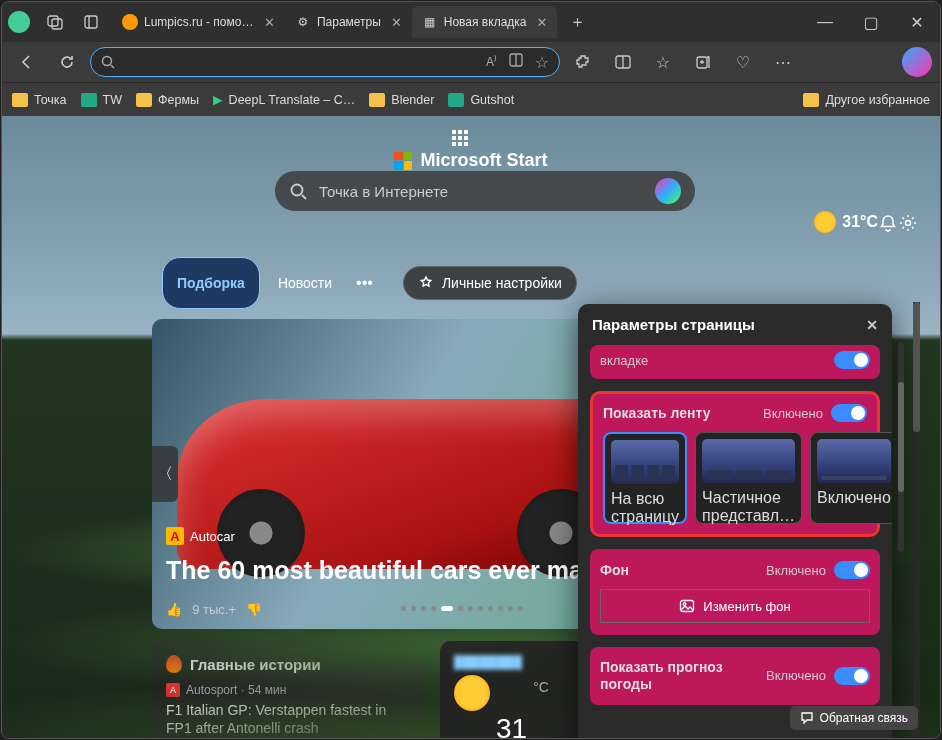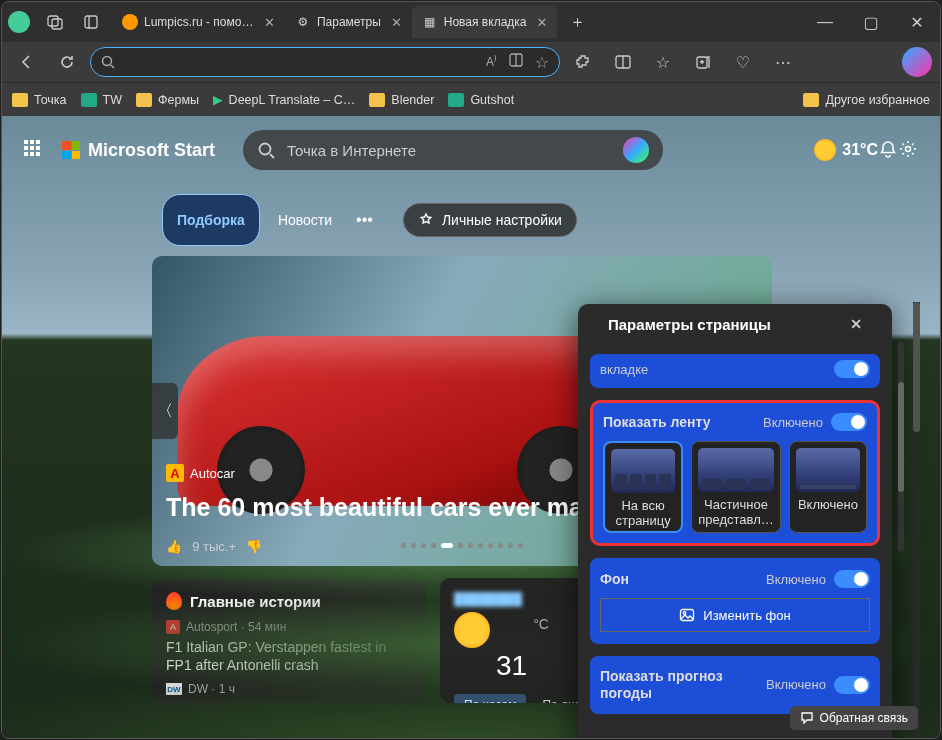--- a/index.html
+++ b/index.html
@@ -40,30 +40,30 @@
 
   
   .content { flex:1; position:relative; overflow:hidden; background:linear-gradient(180deg,#3a5a3a 0%,#22331f 40%,#1a2a1a 100%); }
   .landscape { position:absolute; inset:0; background:
     radial-gradient(ellipse 120% 20% at 50% 100%, #2e4a25 0%, transparent 50%),
     radial-gradient(ellipse 100% 18% at 50% 85%, #3a5f32 0%, transparent 50%),
     radial-gradient(ellipse 90% 15% at 50% 70%, #4a7a42 0%, transparent 55%),
     linear-gradient(180deg,#6a8a9a 0%, #8aa5b5 25%, #9ab5c5 35%, transparent 36%);
   }
 
-  .header-row { position:relative; display:flex; align-items:center; padding:14px 22px; }
+  .header-row { position:relative; display:flex; align-items:center; padding:14px 22px;flex-direction:column; }
   .apps-ico { width:20px; height:20px; display:grid; grid-template-columns:repeat(3,4px); grid-template-rows:repeat(3,4px); gap:2px; margin-right:18px; }
   .apps-ico span { background:#fff; }
   .mslogo { display:flex; align-items:center; gap:8px; font-size:18px; font-weight:600; color:#fff; }
   .msq { width:18px; height:18px; display:grid; grid-template-columns:1fr 1fr; grid-template-rows:1fr 1fr; gap:1px; }
   .msq span:nth-child(1){background:#f25022} .msq span:nth-child(2){background:#7fba00}
   .msq span:nth-child(3){background:#00a4ef} .msq span:nth-child(4){background:#ffb900}
   .searchbar { margin-left:28px; width:420px; height:40px; background:rgba(60,60,60,.85); border-radius:22px; display:flex; align-items:center; padding:0 14px; gap:12px; color:#ddd; }
   .searchbar .cp { width:26px; height:26px; margin-left:auto; border-radius:50%; background:linear-gradient(135deg,#f3a,#3af,#4f5);}
-  .hdr-right { margin-left:auto; display:flex; align-items:flex-start; }
+  .hdr-right { margin-left:auto; display:flex; align-items:flex-end; }
   .weather-mini { display:flex; align-items:center; gap:6px; font-weight:600; color:#fff; }
   .sun { width:22px; height:22px; border-radius:50%; background:radial-gradient(circle,#ffcc33 55%,#ff8800 100%); }
 
   
   .feed-tabs { position:relative; display:flex; align-items:center; gap:10px; padding:0 0 0 160px; margin-top:10px; }
   .pill { background:#1e3a63; color:#8fcaff; border:1px solid #8fcaff; padding:17px 14px; border-radius:18px; font-size:14px; font-weight:600;}
   .ft-link { color:#fff; font-size:14px; padding:5px 8px;text-align:center; }
   .ft-dots{ color:#fff; padding:0 6px;}
   .personal { margin-left:14px; display:flex; align-items:center; gap:8px; background:rgba(40,40,40,.8); border:1px solid #666; height:34px; border-radius:18px; padding:0 14px; color:#fff; font-size:14px;}
 
@@ -98,39 +98,39 @@
   .deg{font-size:28px;font-weight:400;margin-top:38px;}
   .degC{font-size:14px;color:#aaa;margin-top:4px;}
   .wnote{position:absolute;right:10px;top:34px;font-size:11px;color:#ccc;width:130px;line-height:1.3;}
   .wnote .t{color:#ff8844;}
   .wtabs{display:flex;gap:6px;margin-top:12px;}
   .wtab{font-size:12px;padding:4px 10px;border-radius:4px;background:#34506f;color:#cfe4ff;}
   .wtab.plain{background:transparent;color:#ccc;}
 
   
   .panel { position:absolute; right:48px; top:188px; width:314px; height:470px; background:#2b2b2b; border-radius:10px; box-shadow:0 6px 30px rgba(0,0,0,.6); display:flex; flex-direction:column; z-index:30;}
-  .panel-hd{display:flex;align-items:flex-start;padding:12px 30px;font-size:15px;font-weight:600;}
+  .panel-hd{display:flex;align-items:center;padding:12px 14px;font-size:15px;font-weight:600;}
   .panel-hd .x{margin-left:auto;color:#ccc;font-size:14px;}
   .panel-body{flex:1;overflow:hidden;padding:0 12px 10px;position:relative;}
-  .section{background:#1d4ed8;border-radius:8px;padding:12px 10px;margin-bottom:12px;margin-top:9px;}
+  .section{background:#be185d;border-radius:8px;padding:12px 10px;margin-bottom:12px;}
   .srow{display:flex;align-items:center;font-size:14px;color:#ddd;}
   .srow .r{margin-left:auto;display:flex;align-items:center;gap:8px;font-size:13px;color:#ccc;}
   .toggle{width:36px;height:18px;border-radius:10px;background:#3a8cff;position:relative;}
   .toggle::after{content:"";position:absolute;right:2px;top:2px;width:14px;height:14px;border-radius:50%;background:#fff;}
   .stub{font-size:13px;color:#ccc;}
   .feed-section{border:3px solid #e33;border-radius:10px;padding:10px;}
   .opts{display:flex;gap:8px;margin-top:10px;}
   .opt{flex:1;background:#232323;border:1px solid #555;border-radius:8px;padding:6px;display:flex;flex-direction:column;align-items:center;gap:6px;}
   .opt.sel{border:2px solid #3a8cff;}
   .opt .thumb{width:100%;height:44px;border-radius:5px;background:linear-gradient(180deg,#5a6aa8 0%,#33407a 60%,#222a55 100%);position:relative;overflow:hidden;}
   .thumb .bars{position:absolute;bottom:3px;left:4px;right:4px;display:flex;gap:3px;}
   .thumb .bars span{flex:1;height:16px;background:#2a3255;border-radius:2px;}
   .thumb.partial .bars span{height:10px}
   .thumb.head .bars span{height:4px;background:#3a4266}
-  .opt .lbl{font-size:13px;color:#ddd;text-align:center;line-height:1.15;height:26px;}
+  .opt .lbl{font-size:16px;color:#ddd;text-align:left;line-height:1.15;height:26px;}
   .chbg-btn{width:100%;height:34px;border:1px solid #666;border-radius:0;background:transparent;color:#fff;display:flex;align-items:center;justify-content:center;gap:8px;margin-top:10px;font-size:13px;}
   .panel-scroll{position:absolute;right:36px;top:226px;width:6px;height:210px;border-radius:3px;background:#333;z-index:31;}
   .panel-scroll .th{position:absolute;left:0;top:40px;width:6px;height:110px;background:#666;border-radius:3px;}
   .side-scroll{position:absolute;right:20px;top:186px;width:7px;height:504px;background:#2a2a2a;z-index:10;}
   .side-scroll .th{position:absolute;left:0;top:0;width:7px;height:130px;background:#555;border-radius:3px;}
 
   .feedback{position:absolute;right:22px;bottom:8px;background:#444;border-radius:5px;padding:5px 10px;font-size:12px;color:#fff;display:flex;align-items:center;gap:6px;z-index:40;}
   svg{display:block;}
 </style>
 </head>

